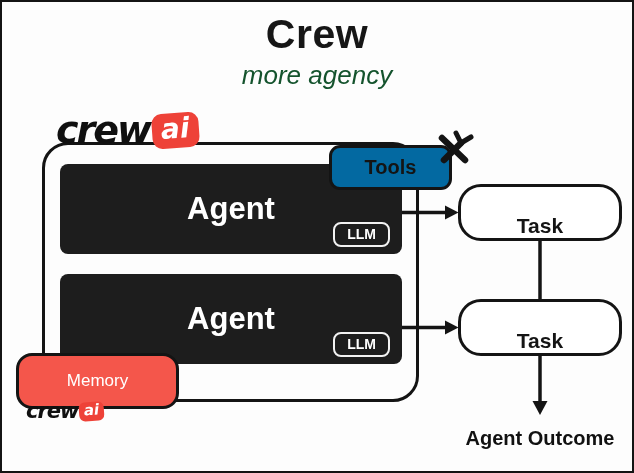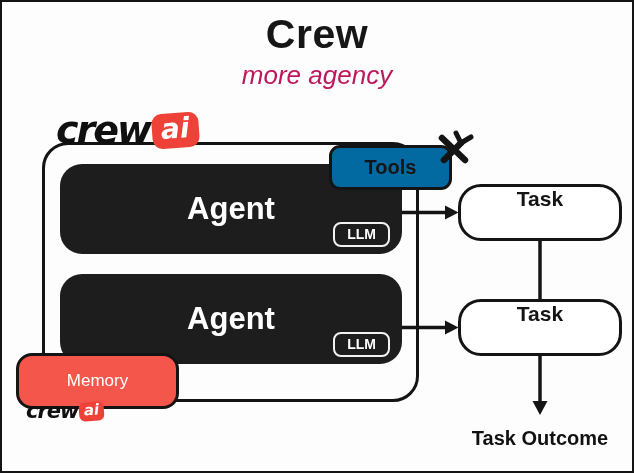--- a/index.html
+++ b/index.html
@@ -10,21 +10,21 @@
     --background:#fdfdfd;
   }
   *{box-sizing:border-box;margin:0;padding:0;}
   body{font-family:"Liberation Sans", sans-serif;background:#ffffff;}
   .stage{position:relative;width:634px;height:473px;background:var(--background);
          border:2.5px solid var(--line);overflow:hidden;margin:0 auto;}
 
   .title{position:absolute;left:0;right:0;top:9px;text-align:center;
          font-size:41px;font-weight:700;color:#161616;letter-spacing:.5px;}
   .subtitle{position:absolute;left:0;right:0;top:58px;text-align:center;
-         font-size:26px;font-style:italic;color:#be185d;}
+         font-size:26px;font-style:italic;color:#14532d;}
 
   .crew-box{position:absolute;left:40px;top:140px;width:377px;height:260px;
          border:3.5px solid var(--line);border-radius:26px;z-index:1;}
 
   .logo{position:absolute;display:flex;align-items:center;
         font-family:"DejaVu Sans", sans-serif;font-style:italic;font-weight:bold;
         color:#101010;z-index:6;}
   .logo-badge{background:var(--logo-red);color:#fff;line-height:1;display:inline-block;}
   .logo-top{left:54px;top:106px;}
   .logo-top .logo-word{font-size:38px;letter-spacing:-2px;}
@@ -35,38 +35,38 @@
   .logo-bottom .logo-badge{font-size:15px;padding:1px 5px 3px;border-radius:6px;
         margin-left:1px;transform:rotate(-4deg);}
 
   .tools-box{position:absolute;left:327px;top:143px;width:123px;height:45px;
         background:#0369a1;border:3px solid var(--line);border-radius:11px;
         display:flex;align-items:center;justify-content:center;
         font-size:20px;font-weight:700;color:#141414;z-index:3;}
   .tools-icon{position:absolute;left:430px;top:123px;width:44px;height:44px;z-index:4;}
 
   .agent{position:absolute;left:58px;width:342px;height:90px;background:var(--dark);
-        border-radius:22px;display:flex;align-items:center;justify-content:center;z-index:2;}
+        border-radius:8px;display:flex;align-items:center;justify-content:center;z-index:2;}
   .agent-1{top:162px;}
   .agent-2{top:272px;}
   .agent-label{color:#fff;font-size:31px;font-weight:700;}
   .llm-chip{position:absolute;right:12px;bottom:7px;background:var(--dark);color:#fff;
         border:2.5px solid #f2f2f2;border-radius:8px;padding:2px 12px 3px;
         font-size:14px;font-weight:700;}
 
   .memory-box{position:absolute;left:14px;top:351px;width:163px;height:56px;
         background:var(--accent-red);border:3px solid var(--line);border-radius:16px;
         display:flex;align-items:center;justify-content:center;
         color:#fff;font-size:17px;font-weight:400;z-index:5;}
 
   .connectors{position:absolute;left:0;top:0;width:634px;height:473px;
         z-index:2;pointer-events:none;}
 
   .task{position:absolute;left:456px;width:164px;height:57px;background:#fff;
-        border:3px solid var(--line);border-radius:23px;display:flex;align-items:flex-start;
+        border:3px solid var(--line);border-radius:23px;display:flex;align-items:flex-end;
         justify-content:center;font-size:21px;font-weight:700;color:#141414;z-index:3;}
   .task-1{top:182px;}
   .task-2{top:297px;}
 
   .final-outcome{position:absolute;left:443px;top:425px;width:190px;text-align:center;
         font-size:20px;font-weight:700;color:#111;z-index:3;}
 </style>
 </head>
 <body>
 
@@ -124,15 +124,15 @@
     <span class="logo-badge">ai</span>
   </div>
 
   <div class="task task-1">
     <span>Task</span>
   </div>
   <div class="task task-2">
     <span>Task</span>
   </div>
 
-  <div class="final-outcome">Task Outcome</div>
+  <div class="final-outcome">Agent Outcome</div>
 
 </div>
 
 </body></html>

